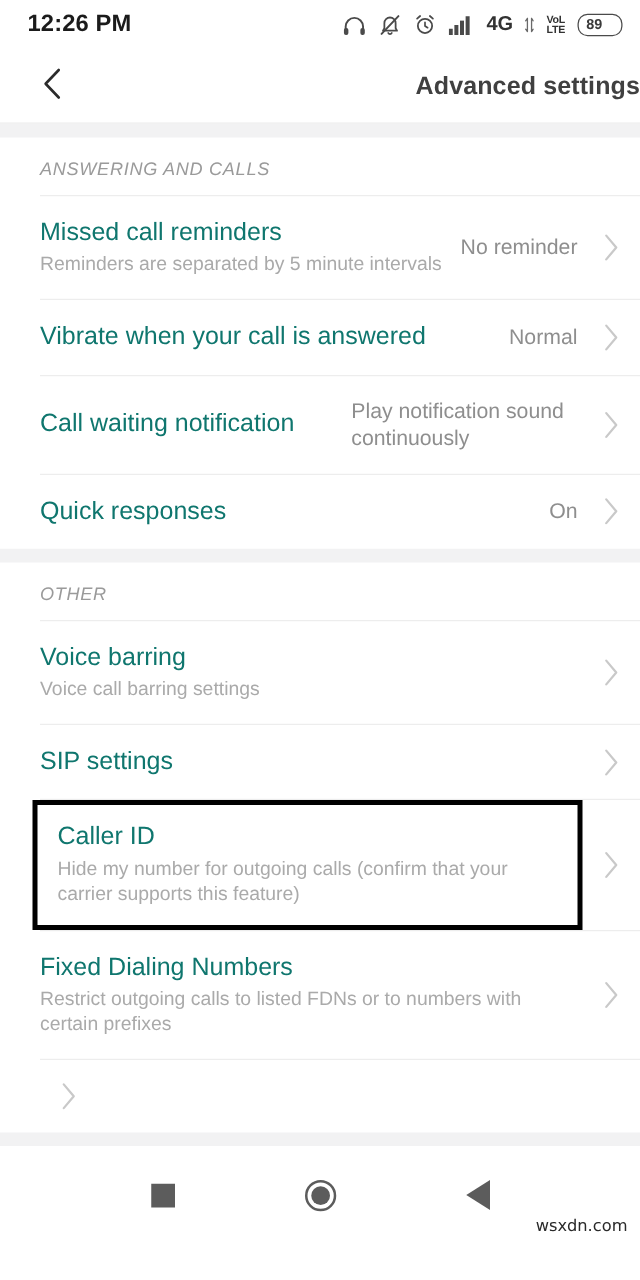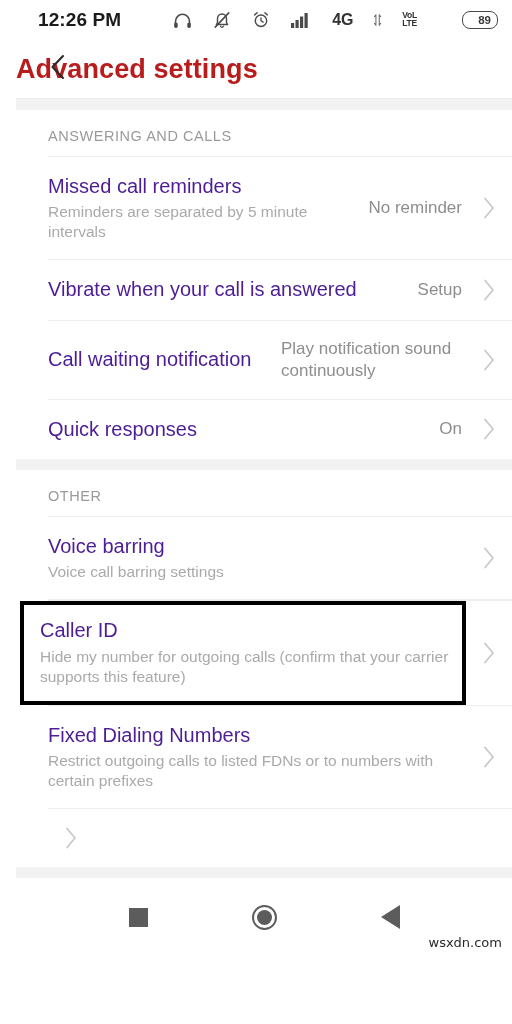--- a/index.html
+++ b/index.html
@@ -3,86 +3,87 @@
 <meta charset="utf-8">
 <style>
   * { margin:0; padding:0; box-sizing:border-box; }
   html, body {
     width:512px; height:1024px;
     background:#ffffff;
     font-family:"Liberation Sans", sans-serif;
     -webkit-font-smoothing:antialiased;
     overflow:hidden;
   }
-  #screen { position:relative; width:512px; height:1024px; background:#fff;padding-left:16px; }
+  #screen { position:relative; width:512px; height:1024px; background:#fff; }
 
   
   .statusbar {
     height:40px; display:flex; align-items:center;
     padding:0 14px 0 22px; justify-content:space-between;
   }
   .status-time { font-size:19px; font-weight:bold; color:#1b1b1b; letter-spacing:.1px; }
-  .status-icons { display:flex; align-items:center; gap:21px; }
+  .status-icons { display:flex; align-items:center; gap:10px; }
   .sicon { display:flex; align-items:center; color:#4a4a4a; }
   .sicon svg { display:block; }
   .label-4g { font-size:16px; font-weight:bold; color:#323232; letter-spacing:-.2px; }
   .volte {
     display:flex; flex-direction:column; align-items:center; justify-content:center;
     line-height:.92; color:#323232; font-weight:bold;text-align:center;
   }
   .volte span { font-size:8.5px; letter-spacing:-.2px; }
   .battery {
     border:1.6px solid #4a4a4a; border-radius:8px;
     padding:1px 6px 1px 6px; font-size:11.5px; font-weight:bold; color:#3a3a3a;
-    min-width:36px; text-align:right; line-height:1.25;margin-left:24px;
+    min-width:36px; text-align:left; line-height:1.25;
   }
 
   
   .appbar { height:58px; display:flex; align-items:center; position:relative; }
   .back-btn {
     position:absolute; left:26px; top:50%; transform:translateY(-50%);
     width:32px; height:32px; display:flex; align-items:center; justify-content:center;
   }
   .appbar-title {
-    width:100%; text-align:left; font-size:27px; font-weight:bold; color:#b91c1c;
+    width:100%; text-align:right; font-size:20px; font-weight:bold; color:#404040;
     letter-spacing:.1px;
   }
   .hairline { height:1px; background:#ececec; width:100%; }
 
   
   .section-band { height:11px; background:#f2f2f3; width:100%; }
   .section-header {
     padding:18px 0 12px 32px; font-size:14.5px; color:#9a9a9a;
     letter-spacing:.55px;
+    font-style:italic;
   }
   .divider { height:1px; background:#ededed; margin-left:32px; }
 
   .row {
     display:flex; align-items:center;
     padding:17px 0 17px 32px; min-height:56px;
   }
   .row-text { flex:1 1 auto; min-width:0; padding-right:10px; }
-  .row-title { font-size:20px; color:#4c1d95; line-height:1.26; }
+  .row-title { font-size:20px; color:#0f766e; line-height:1.26; }
   .row-sub {
     font-size:15.5px; color:#aaaaaa; line-height:1.3; margin-top:3px;
     max-width:412px;
   }
   .row-value {
     flex:0 0 auto; font-size:17px; color:#8e8e8e; 
     line-height:1.3; max-width:185px; padding-right:4px;
   }
   .row-chevron {
     flex:0 0 46px; display:flex; align-items:center; justify-content:center;
     color:#c8c8c8;
   }
 
   
   .row.highlight { padding:0 0 0 0; align-items:stretch; }
   .highlight-box {
-    flex:1 1 auto; border:4px solid #000; margin-left:4px;
+    flex:1 1 auto; border:4px solid #000; margin-left:26px;
     padding:13px 0 14px 16px; display:flex; align-items:center; min-width:0;
   }
   .highlight-box .row-sub { max-width:420px; }
   .row.highlight .row-chevron { align-self:center; }
 
   
   .bottom-band { background:#f2f2f3; height:11px; width:100%; }
   .navbar {
     height:78px; display:flex; align-items:center; justify-content:center;
     gap:16px; background:#fff; position:relative;
@@ -189,21 +190,21 @@
           <svg width="14" height="24" viewBox="0 0 14 24">
             <path d="M3 2.5 11 12l-8 9.5" fill="none" stroke="#c9c9c9" stroke-width="1.8" stroke-linecap="round" stroke-linejoin="round"></path>
           </svg>
         </span>
       </div>
       <div class="divider"></div>
       <div class="row">
         <div class="row-text">
           <div class="row-title">Vibrate when your call is answered</div>
         </div>
-        <div class="row-value">Setup</div>
+        <div class="row-value">Normal</div>
         <span class="row-chevron">
           <svg width="14" height="24" viewBox="0 0 14 24">
             <path d="M3 2.5 11 12l-8 9.5" fill="none" stroke="#c9c9c9" stroke-width="1.8" stroke-linecap="round" stroke-linejoin="round"></path>
           </svg>
         </span>
       </div>
       <div class="divider"></div>
       <div class="row">
         <div class="row-text">
           <div class="row-title">Call waiting notification</div>
@@ -235,20 +236,30 @@
           <div class="row-title">Voice barring</div>
           <div class="row-sub">Voice call barring settings</div>
         </div>
         <span class="row-chevron">
           <svg width="14" height="24" viewBox="0 0 14 24">
             <path d="M3 2.5 11 12l-8 9.5" fill="none" stroke="#c9c9c9" stroke-width="1.8" stroke-linecap="round" stroke-linejoin="round"></path>
           </svg>
         </span>
       </div>
       <div class="divider"></div>
+      <div class="row">
+        <div class="row-text">
+          <div class="row-title">SIP settings</div>
+        </div>
+        <span class="row-chevron">
+          <svg width="14" height="24" viewBox="0 0 14 24">
+            <path d="M3 2.5 11 12l-8 9.5" fill="none" stroke="#c9c9c9" stroke-width="1.8" stroke-linecap="round" stroke-linejoin="round"></path>
+          </svg>
+        </span>
+      </div>
       <div class="divider"></div>
       <div class="row highlight">
         <div class="highlight-box">
           <div class="row-text">
             <div class="row-title">Caller ID</div>
             <div class="row-sub">Hide my number for outgoing calls (confirm that your carrier supports this feature)</div>
           </div>
         </div>
         <span class="row-chevron">
           <svg width="14" height="24" viewBox="0 0 14 24">

